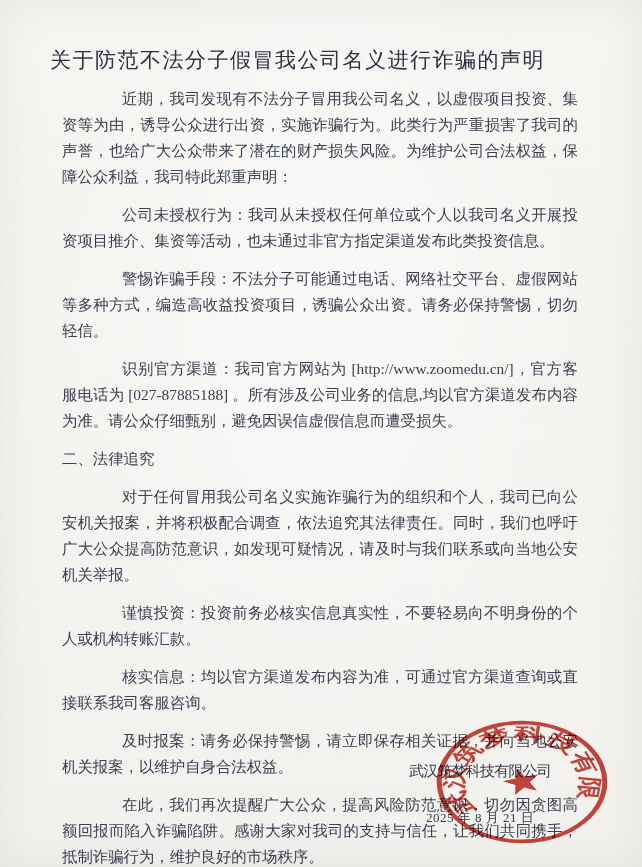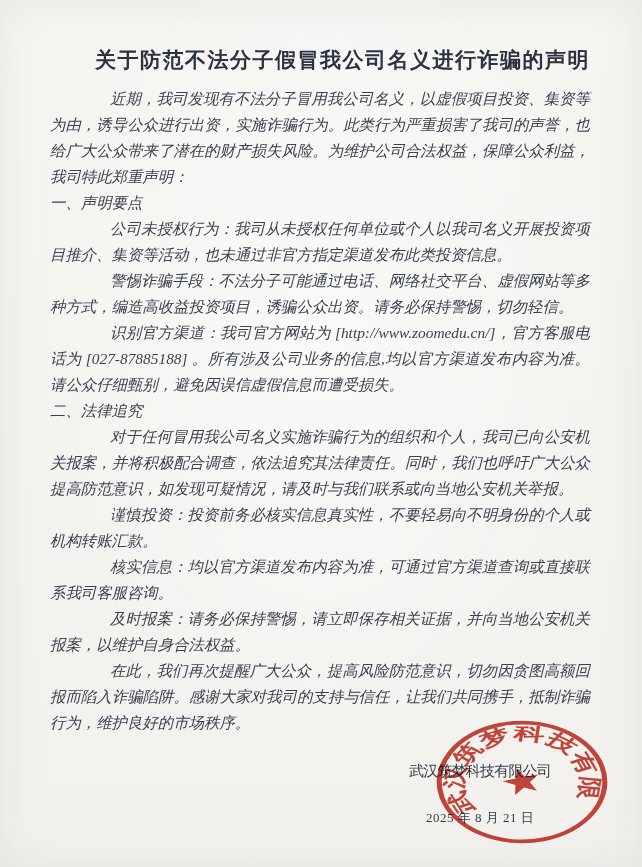--- a/index.html
+++ b/index.html
@@ -15,27 +15,27 @@
     box-shadow: inset 0 0 40px rgba(190,188,182,0.25);
     font-family:"Liberation Serif","DejaVu Serif",serif;
     font-size:15.4px;
     line-height:26px;
     color:#3a4150;
     overflow:hidden;
   }
   .title{
     font-size:21px;
     line-height:26px;
-    font-weight:700;
-    text-align:right;
+    font-weight:400;
+    text-align:left;
     letter-spacing:1.5px;
     color:#2c3242;
     margin:0 0 13px 0;
   }
-  p{margin:0;text-align:justify;text-justify:inter-ideograph;font-style:italic;}
+  p{margin:12px;text-align:justify;text-justify:inter-ideograph;}
   .para{text-indent:60px;}
   .heading{text-indent:0;}
   .signature{
     position:absolute;
     left:407px;top:758px;
     width:146px;
     text-align:center;
   }
   .signature .company{
     display:block;
@@ -63,21 +63,20 @@
   }
 </style>
 </head>
 <body>
 
 <div class="page">
 
   <h1 class="title">关于防范不法分子假冒我公司名义进行诈骗的声明</h1>
 
   <p class="para">近期，我司发现有不法分子冒用我公司名义，以虚假项目投资、集资等为由，诱导公众进行出资，实施诈骗行为。此类行为严重损害了我司的声誉，也给广大公众带来了潜在的财产损失风险。为维护公司合法权益，保障公众利益，我司特此郑重声明：</p>
-  <p class="heading">一、声明要点</p>
   <p class="para">公司未授权行为：我司从未授权任何单位或个人以我司名义开展投资项目推介、集资等活动，也未通过非官方指定渠道发布此类投资信息。</p>
   <p class="para">警惕诈骗手段：不法分子可能通过电话、网络社交平台、虚假网站等多种方式，编造高收益投资项目，诱骗公众出资。请务必保持警惕，切勿轻信。</p>
   <p class="para">识别官方渠道：我司官方网站为 [http://www.zoomedu.cn/]，官方客服电话为 [027-87885188] 。所有涉及公司业务的信息,均以官方渠道发布内容为准。请公众仔细甄别，避免因误信虚假信息而遭受损失。</p>
   <p class="heading">二、法律追究</p>
   <p class="para">对于任何冒用我公司名义实施诈骗行为的组织和个人，我司已向公安机关报案，并将积极配合调查，依法追究其法律责任。同时，我们也呼吁广大公众提高防范意识，如发现可疑情况，请及时与我们联系或向当地公安机关举报。</p>
   <p class="para">谨慎投资：投资前务必核实信息真实性，不要轻易向不明身份的个人或机构转账汇款。</p>
   <p class="para">核实信息：均以官方渠道发布内容为准，可通过官方渠道查询或直接联系我司客服咨询。</p>
   <p class="para">及时报案：请务必保持警惕，请立即保存相关证据，并向当地公安机关报案，以维护自身合法权益。</p>
   <p class="para">在此，我们再次提醒广大公众，提高风险防范意识，切勿因贪图高额回报而陷入诈骗陷阱。感谢大家对我司的支持与信任，让我们共同携手，抵制诈骗行为，维护良好的市场秩序。</p>
 

